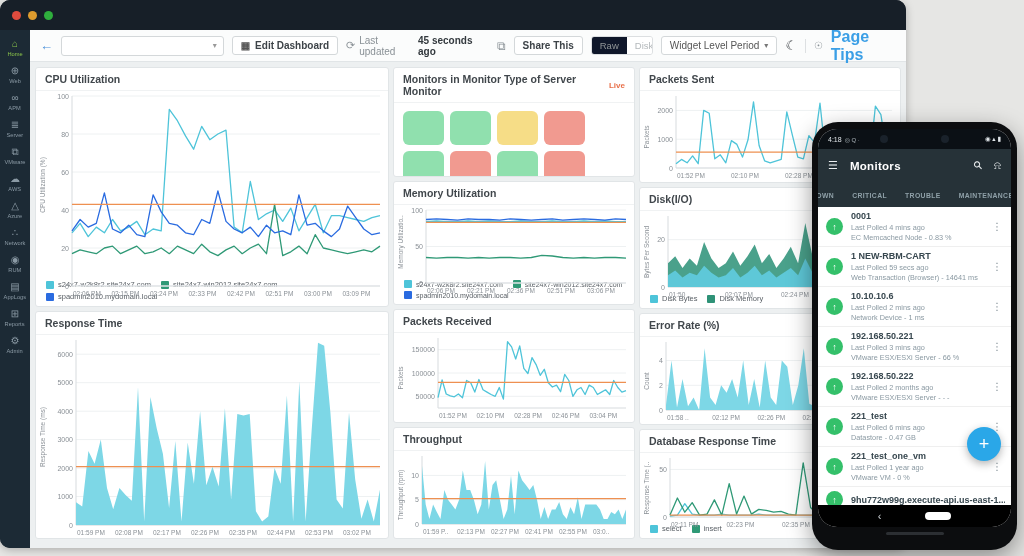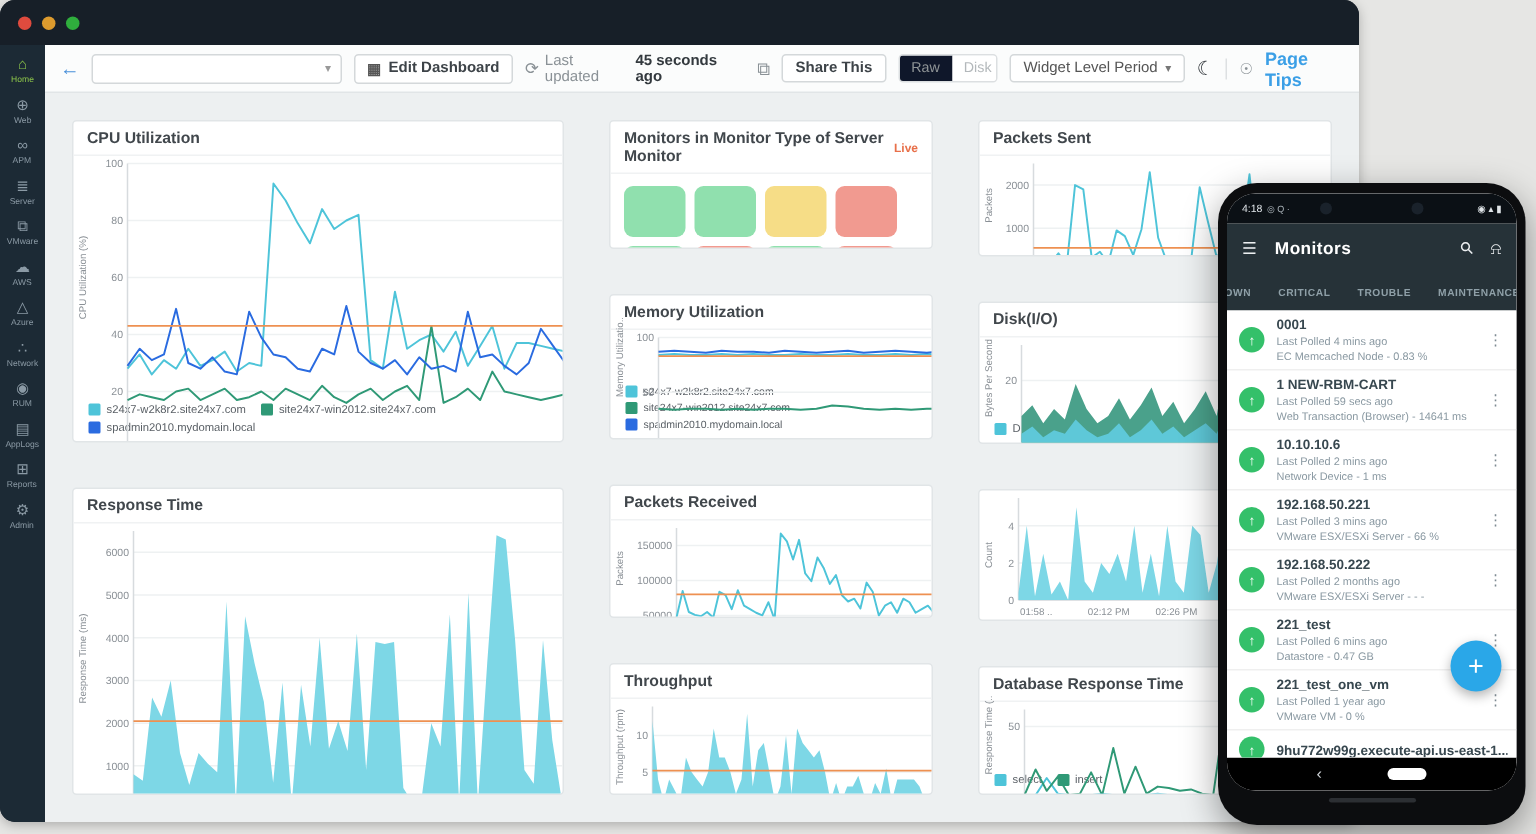--- a/index.html
+++ b/index.html
@@ -17,29 +17,29 @@
   .sb-item.active{color:#8bc34a}
   
   .main{flex:1;display:flex;flex-direction:column;background:#edf0f1;min-width:0}
   .toolbar{height:32px;background:#fbfcfc;border-bottom:1px solid #e1e5e7;display:flex;align-items:center;padding:0 10px;gap:8px;font-size:10px;color:#555}
   .tb-right{margin-left:auto;display:flex;align-items:center;gap:8px}
   .btn{background:#fff;border:1px solid #d4d8da;border-radius:3px;padding:3px 8px;font-size:10px;font-weight:bold;color:#3d4348;display:flex;align-items:center;gap:5px;cursor:pointer;white-space:nowrap}
   .select{background:#fff;border:1px solid #d4d8da;border-radius:3px;width:170px;height:20px;display:flex;align-items:center;justify-content:flex-end;padding:0 6px;color:#888;cursor:pointer}
   .seg{display:flex;border:1px solid #dcdfe1;border-radius:3px;overflow:hidden}
   .seg span{padding:3px 8px;font-size:9.5px;color:#b3b8bb;background:#fff;cursor:pointer}
   .seg span.on{background:#0f172a;color:#8f9496}
-  .link{color:#3b9fe6;font-weight:bold;font-size:12px;cursor:pointer}
+  .link{color:#3b9fe6;font-weight:bold;font-size:16px;cursor:pointer}
   .ticon{color:#8a9196;font-size:12px;cursor:pointer}
   .divider{width:1px;height:14px;background:#dde0e2}
   .updated b{color:#33393e}
   
   .content{flex:1;display:flex;padding:3px;min-height:0}
   .col{display:flex;flex-direction:column}
   .col1{width:358px}.col2{width:246px}.col3{flex:1;min-width:0}
-  .card{background:#fff;border:1px solid #e1e5e7;border-radius:3px;margin:15px;display:flex;flex-direction:column;overflow:hidden}
+  .card{background:#fff;border:1px solid #e1e5e7;border-radius:3px;margin:2px;display:flex;flex-direction:column;overflow:hidden}
   .card-title{padding:5px 9px;font-size:10.5px;font-weight:bold;color:#41474c;border-bottom:1px solid #f0f2f3;display:flex;align-items:center;gap:5px;flex-shrink:0}
   .live{color:#e8704a;font-size:8px;font-weight:bold}
   .chart{flex:1;position:relative;min-height:0}
   .chart svg{position:absolute;left:0;top:0}
   .ylab{position:absolute;left:3px;top:50%;transform-origin:0 0;transform:rotate(-90deg) translateX(-50%);font-size:6.5px;color:#8a9096;white-space:nowrap}
   .legend{display:flex;flex-wrap:wrap;gap:3px 10px;padding:2px 10px 5px;font-size:7.5px;color:#5a6066;flex-shrink:0}
   .legend .li{display:flex;align-items:center;gap:4px}
   .sw{width:8px;height:8px;border-radius:1px;flex-shrink:0}
   
   .mgrid{display:flex;flex-wrap:wrap;gap:6px;padding:8px 9px}
@@ -401,20 +401,21 @@
                   <span class="sw" style="background:#4ec4d9"></span>
                   <span>Disk Bytes</span>
                 </span>
                 <span class="li">
                   <span class="sw" style="background:#2e9277"></span>
                   <span>Disk Memory</span>
                 </span>
               </div>
           </div>
           <div class="card" style="height:112px">
+            <div class="card-title">Error Rate (%)</div>
             <div class="chart">
                 <svg width="258" height="86" font-family="Liberation Sans,sans-serif">
                   <line x1="26" x2="252" y1="73.0" y2="73.0" stroke="#eef1f2"></line>
                   <text x="23" y="75.5" font-size="7" fill="#8a9096" text-anchor="end">0</text>
                   <line x1="26" x2="252" y1="48.3" y2="48.3" stroke="#eef1f2"></line>
                   <text x="23" y="50.8" font-size="7" fill="#8a9096" text-anchor="end">2</text>
                   <line x1="26" x2="252" y1="23.5" y2="23.5" stroke="#eef1f2"></line>
                   <text x="23" y="26" font-size="7" fill="#8a9096" text-anchor="end">4</text>
                   <line x1="26" x2="26" y1="5" y2="73" stroke="#d7dbde"></line>
                   <line x1="26" x2="252" y1="73" y2="73" stroke="#d7dbde"></line>

